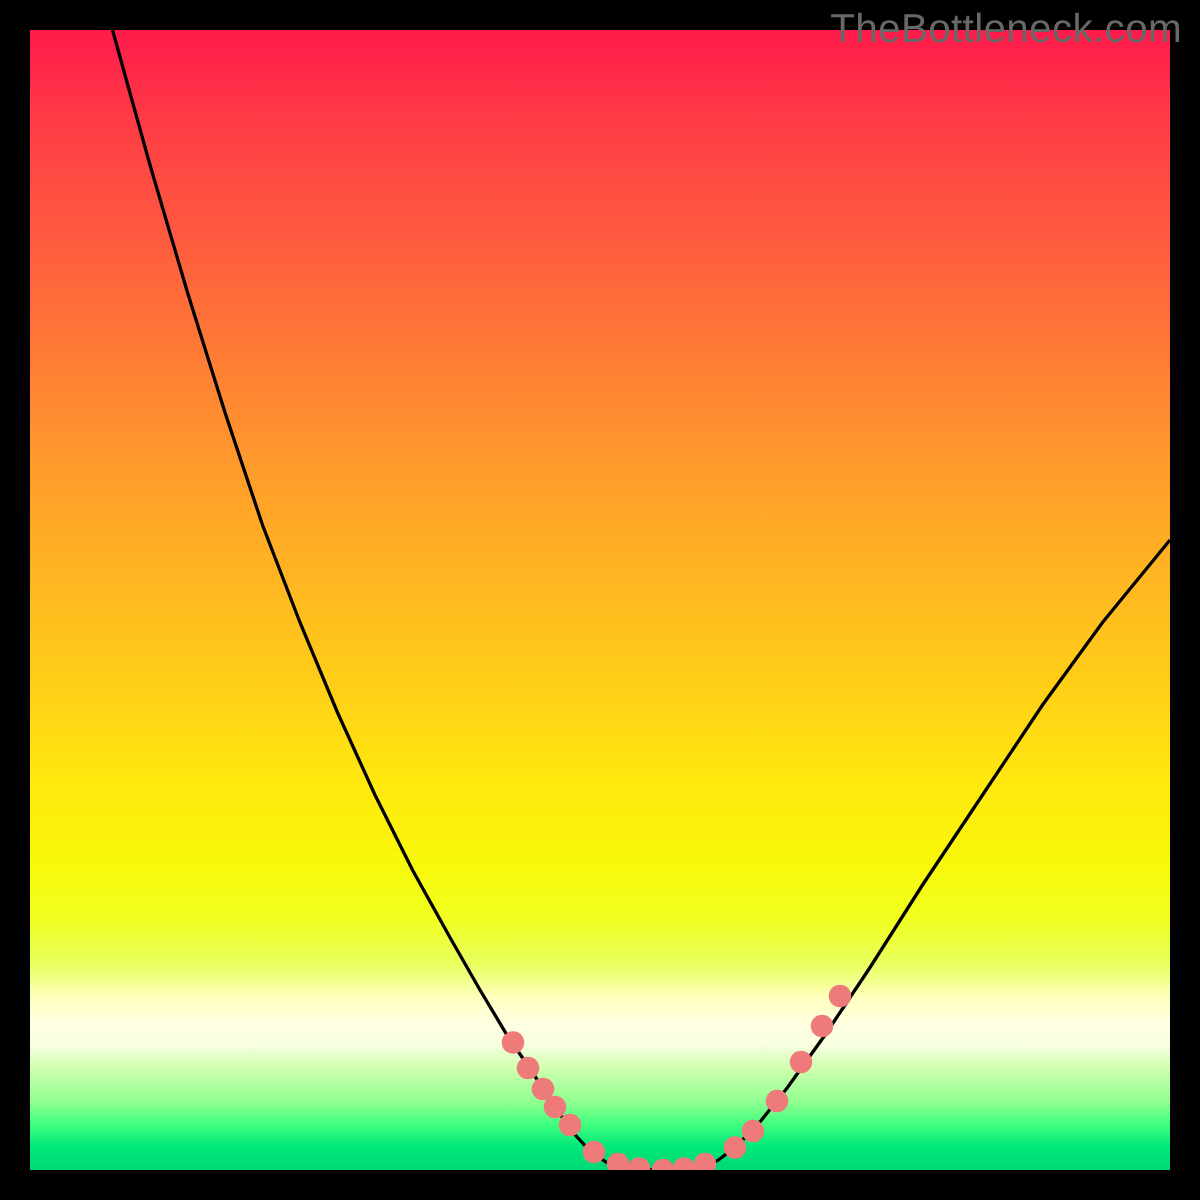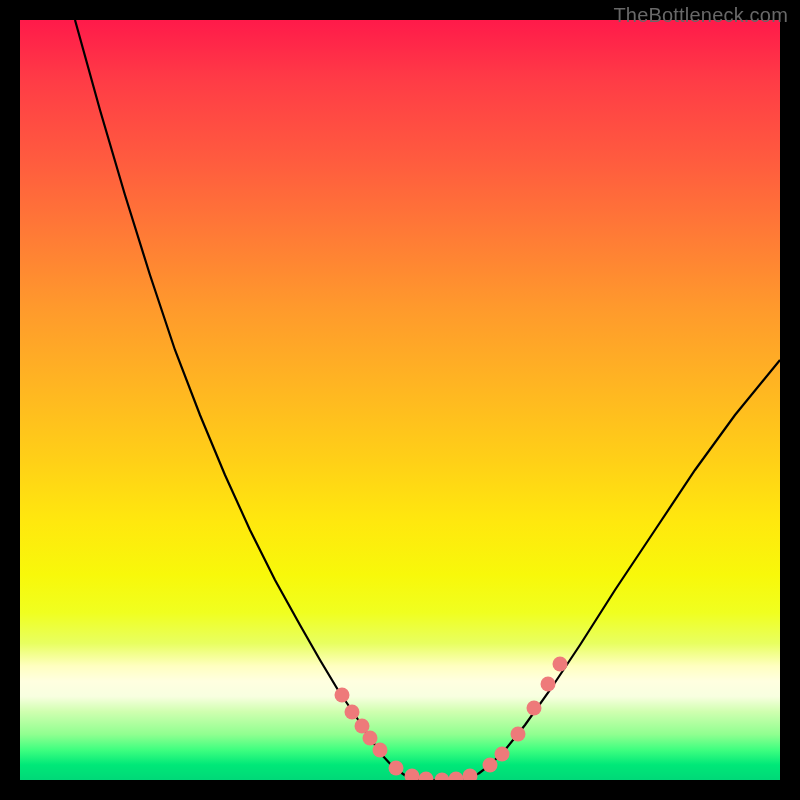--- a/index.html
+++ b/index.html
@@ -35,21 +35,21 @@
       #90ff90 94%,
       #40ff80 96%,
       #00e878 98%,
       #00d878 100%);
   }
   .watermark {
     position: absolute;
     top: 4px;
     right: 12px;
     font-family: Arial, Helvetica, sans-serif;
-    font-size: 20px;
+    font-size: 27px;
     color: #686868;
     letter-spacing: 0.2px;
     font-weight: 500;
   }
   svg.curves {
     position: absolute;
     left: 20px;
     top: 20px;
     width: 760px;
     height: 760px;

